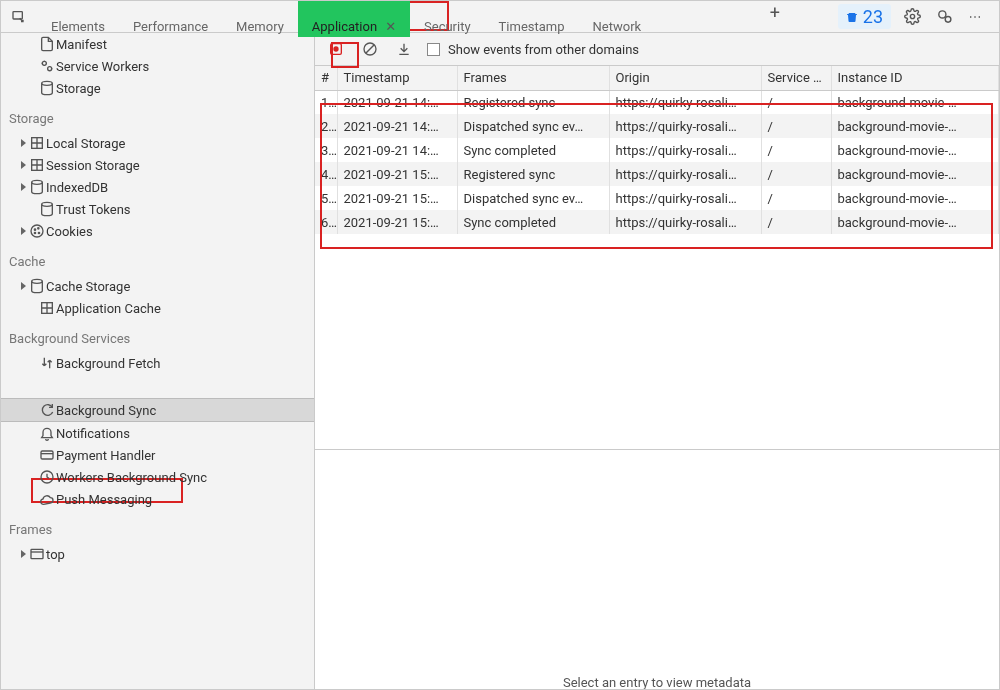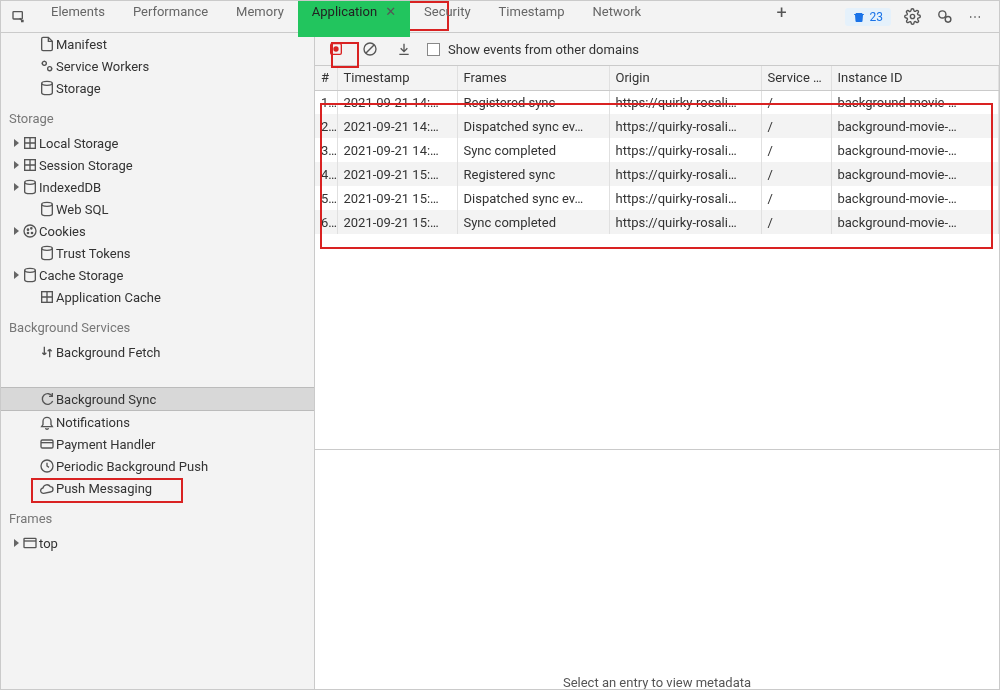--- a/index.html
+++ b/index.html
@@ -25,21 +25,21 @@
   }
   .tab-prefix-icon {
     width: 36px;
     display: flex;
     align-items: center;
     justify-content: center;
   }
   .tab-prefix-icon svg { width: 16px; height: 16px; }
   .tab {
     display: flex;
-    align-items: flex-end;
+    align-items: flex-start;
     padding: 18px 14px;
     color: #666;
     cursor: default;
     position: relative;
   }
   .tab.active {
     color: #222;
     background: #22c55e;
   }
   .tab .close { margin-left: 8px; font-size: 13px; color: #555; }
@@ -50,21 +50,21 @@
     gap: 10px;
     padding: 0 12px;
   }
   .pill {
     display: flex;
     align-items: center;
     gap: 5px;
     background: #e5f1fb;
     border-radius: 3px;
     padding: 2px 8px;
-    font-size: 12px;
+    font-size: 18px;
     color: #1a73e8;
   }
   .pill .dot { width: 12px; height: 12px; }
   .iconbtn {
     display: flex;
     align-items: center;
     justify-content: center;
     width: 22px;
     height: 22px;
     color: #555;
@@ -96,21 +96,21 @@
   }
   .tree-item {
     display: flex;
     align-items: center;
     gap: 1px;
     padding: 3px 0 3px 18px;
     color: #333;
     cursor: default;
     position: relative;
   }
-  .tree-item.with-arrow { padding-left: 13px; }
+  .tree-item.with-arrow { padding-left: 20px; }
   .tree-child { padding-left: 38px; }
   .arrow {
     width: 0; height: 0;
     border-top: 4px solid transparent;
     border-bottom: 4px solid transparent;
     border-left: 5px solid #666;
     margin-right: 2px;
   }
   .tree-icon { width: 16px; height: 16px; flex-shrink: 0; display:flex; align-items:center; justify-content:center; }
   .tree-icon svg { width: 16px; height: 16px; }
@@ -320,53 +320,45 @@
         </span>
       <span>IndexedDB</span>
     </div>
     <div class="tree-item tree-child">
       <span class="tree-icon">
           <svg viewBox="0 0 24 24" fill="none" stroke="#555" stroke-width="2">
             <ellipse cx="12" cy="5" rx="8" ry="3"></ellipse>
             <path d="M4 5v14a8 3 0 0016 0V5"></path>
           </svg>
         </span>
-      <span>Web SQL</span>
+      <span>Trust Tokens</span>
     </div>
     <div class="tree-item with-arrow">
       <span class="arrow"></span>
       <span class="tree-icon">
           <svg viewBox="0 0 24 24" fill="none" stroke="#555" stroke-width="2">
             <circle cx="12" cy="12" r="9"></circle>
             <circle cx="9" cy="10" r="1"></circle>
             <circle cx="14" cy="8" r="1"></circle>
             <circle cx="15" cy="15" r="1"></circle>
             <circle cx="9" cy="15" r="1"></circle>
           </svg>
         </span>
       <span>Cookies</span>
     </div>
-    <div class="tree-item tree-child">
+
+    <div class="section-title">Cache</div>
+    <div class="tree-item with-arrow">
+      <span class="arrow"></span>
       <span class="tree-icon">
           <svg viewBox="0 0 24 24" fill="none" stroke="#555" stroke-width="2">
             <ellipse cx="12" cy="5" rx="8" ry="3"></ellipse>
             <path d="M4 5v14a8 3 0 0016 0V5"></path>
           </svg>
         </span>
-      <span>Trust Tokens</span>
-    </div>
-
-    <div class="tree-item with-arrow">
-      <span class="arrow"></span>
-      <span class="tree-icon">
-          <svg viewBox="0 0 24 24" fill="none" stroke="#555" stroke-width="2">
-            <ellipse cx="12" cy="5" rx="8" ry="3"></ellipse>
-            <path d="M4 5v14a8 3 0 0016 0V5"></path>
-          </svg>
-        </span>
       <span>Cache Storage</span>
     </div>
     <div class="tree-item tree-child">
       <span class="tree-icon">
           <svg viewBox="0 0 24 24" fill="none" stroke="#555" stroke-width="2">
             <rect x="4" y="4" width="16" height="16"></rect>
             <path d="M4 12h16M12 4v16"></path>
           </svg>
         </span>
       <span>Application Cache</span>
@@ -408,21 +400,21 @@
         </span>
       <span>Payment Handler</span>
     </div>
     <div class="tree-item tree-child">
       <span class="tree-icon">
           <svg viewBox="0 0 24 24" fill="none" stroke="#555" stroke-width="2">
             <circle cx="12" cy="12" r="9"></circle>
             <path d="M12 7v5l3 2"></path>
           </svg>
         </span>
-      <span>Periodic Background Push</span>
+      <span>Workers Background Sync</span>
     </div>
     <div class="tree-item tree-child">
       <span class="tree-icon">
           <svg viewBox="0 0 24 24" fill="none" stroke="#555" stroke-width="2">
             <path d="M17 18a4 4 0 000-8 6 6 0 00-11 2 4 4 0 001 8z"></path>
           </svg>
         </span>
       <span>Push Messaging</span>
     </div>
 

